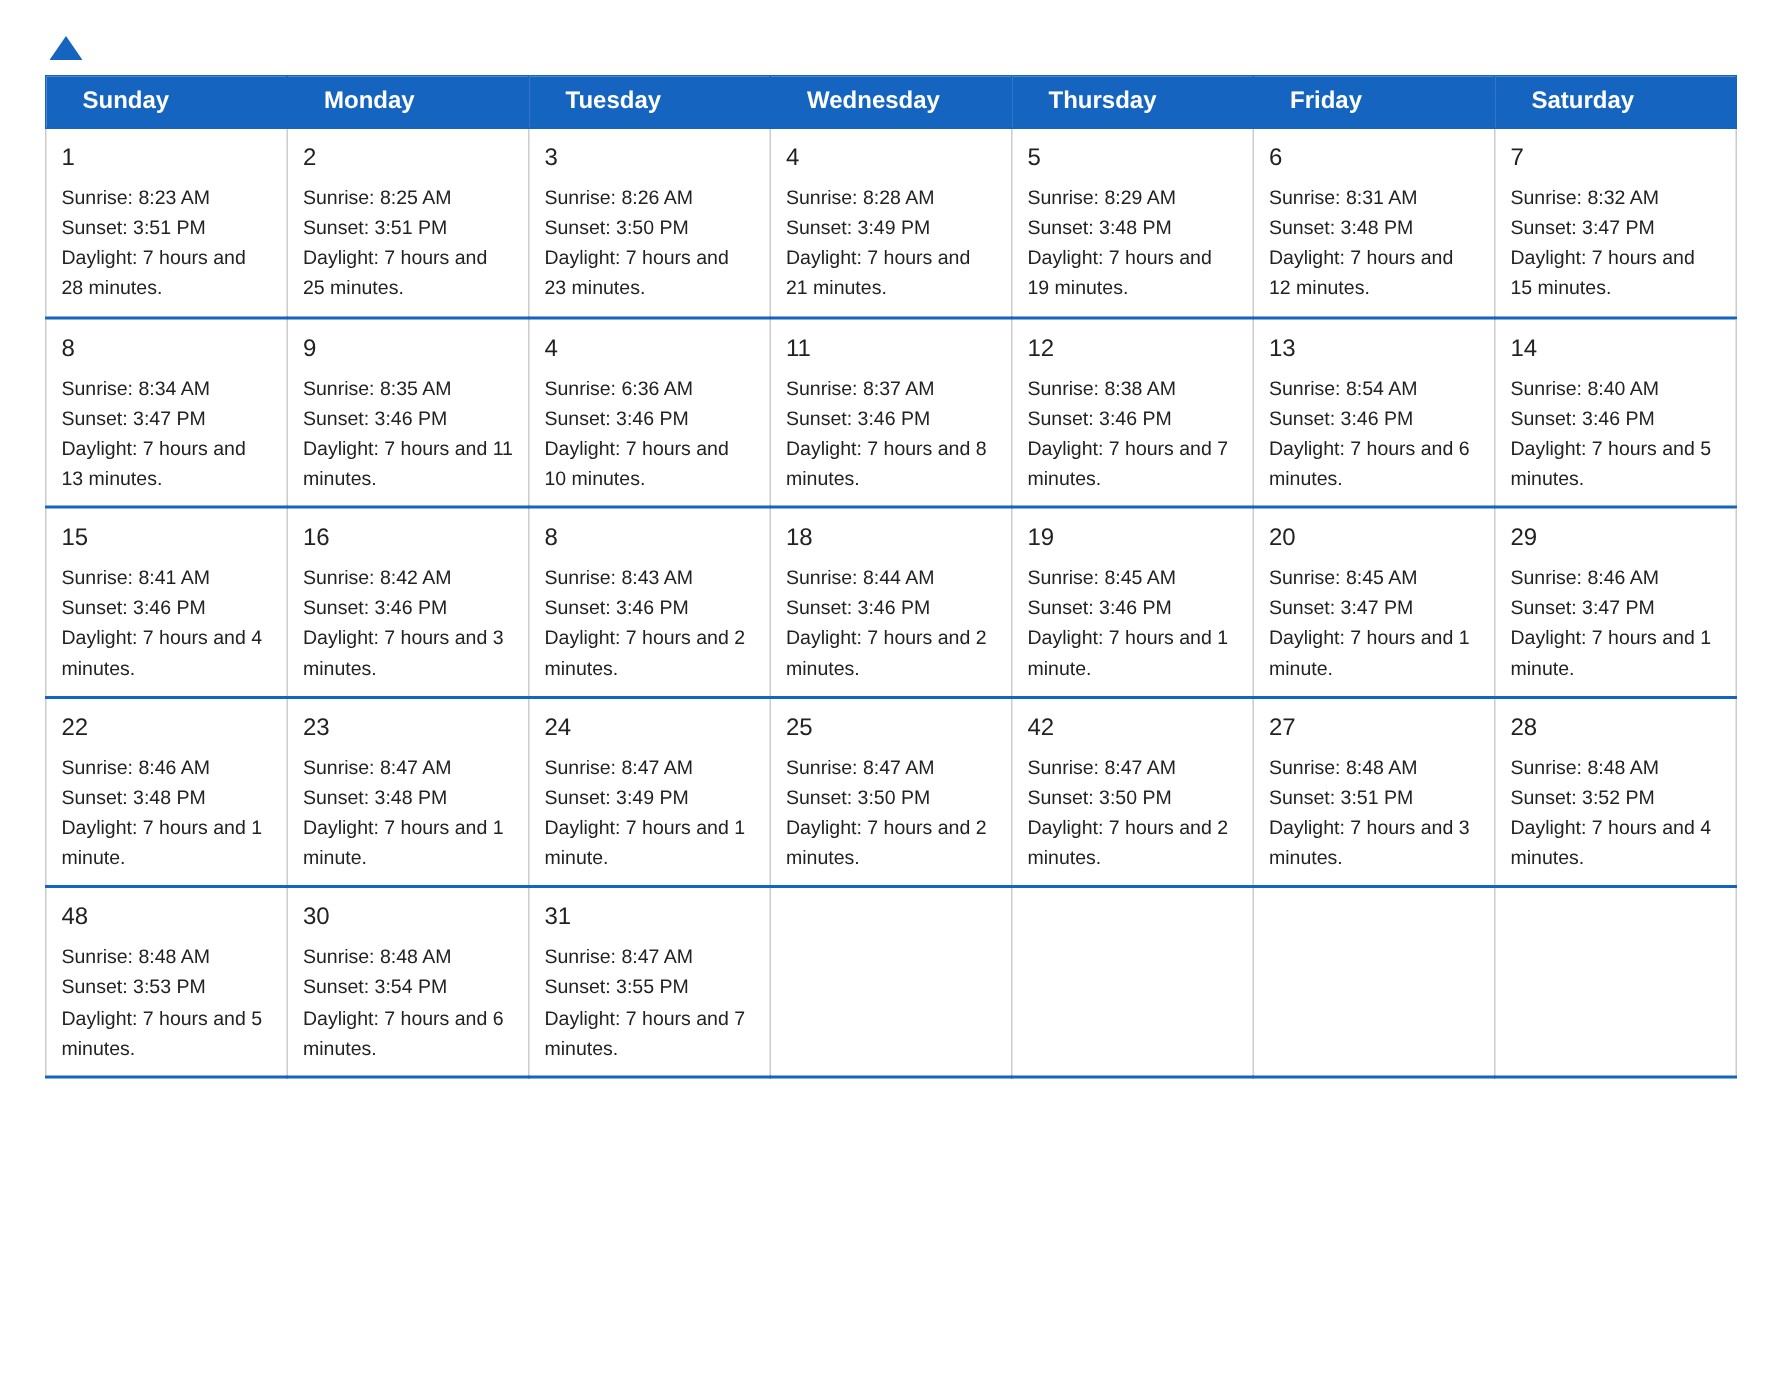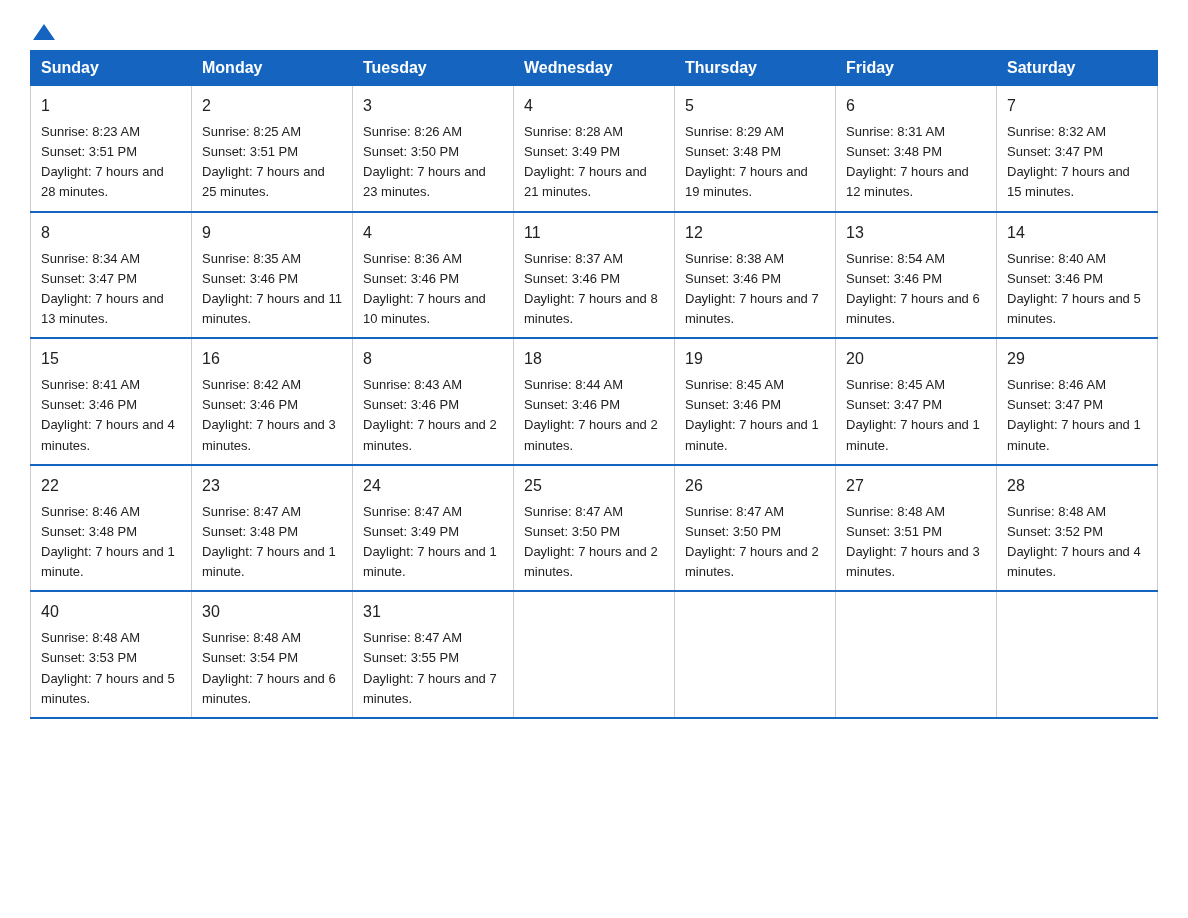--- a/index.html
+++ b/index.html
@@ -42,21 +42,21 @@
     table {
       width: 100%;
       border-collapse: collapse;
       margin-top: 10px;
     }
     thead tr th {
       background-color: #1565c0;
       color: #fff;
       font-size: 16px;
       font-weight: bold;
-      padding: 8px 10px;
+      padding: 8px 24px;
       text-align: left;
       border: 1px solid #1565c0;
     }
     tbody tr td {
       vertical-align: top;
       padding: 8px 10px;
       font-size: 13px;
       color: #222;
       border: 1px solid #ccc;
       line-height: 1.5;
@@ -128,46 +128,46 @@
         <td><span class="day-num">2</span><span class="day-info">Sunrise: 8:25 AM</span><br><span class="day-info">Sunset: 3:51 PM</span><br><span class="day-info">Daylight: 7 hours and 25 minutes.</span></td>
         <td><span class="day-num">3</span><span class="day-info">Sunrise: 8:26 AM</span><br><span class="day-info">Sunset: 3:50 PM</span><br><span class="day-info">Daylight: 7 hours and 23 minutes.</span></td>
         <td><span class="day-num">4</span><span class="day-info">Sunrise: 8:28 AM</span><br><span class="day-info">Sunset: 3:49 PM</span><br><span class="day-info">Daylight: 7 hours and 21 minutes.</span></td>
         <td><span class="day-num">5</span><span class="day-info">Sunrise: 8:29 AM</span><br><span class="day-info">Sunset: 3:48 PM</span><br><span class="day-info">Daylight: 7 hours and 19 minutes.</span></td>
         <td><span class="day-num">6</span><span class="day-info">Sunrise: 8:31 AM</span><br><span class="day-info">Sunset: 3:48 PM</span><br><span class="day-info">Daylight: 7 hours and 12 minutes.</span></td>
         <td><span class="day-num">7</span><span class="day-info">Sunrise: 8:32 AM</span><br><span class="day-info">Sunset: 3:47 PM</span><br><span class="day-info">Daylight: 7 hours and 15 minutes.</span></td>
       </tr>
       <tr>
         <td><span class="day-num">8</span><span class="day-info">Sunrise: 8:34 AM</span><br><span class="day-info">Sunset: 3:47 PM</span><br><span class="day-info">Daylight: 7 hours and 13 minutes.</span></td>
         <td><span class="day-num">9</span><span class="day-info">Sunrise: 8:35 AM</span><br><span class="day-info">Sunset: 3:46 PM</span><br><span class="day-info">Daylight: 7 hours and 11 minutes.</span></td>
-        <td><span class="day-num">4</span><span class="day-info">Sunrise: 8:36 AM</span><br><span class="day-info">Sunset: 3:46 PM</span><br><span class="day-info">Daylight: 7 hours and 10 minutes.</span></td>
+        <td><span class="day-num">4</span><span class="day-info">Sunrise: 6:36 AM</span><br><span class="day-info">Sunset: 3:46 PM</span><br><span class="day-info">Daylight: 7 hours and 10 minutes.</span></td>
         <td><span class="day-num">11</span><span class="day-info">Sunrise: 8:37 AM</span><br><span class="day-info">Sunset: 3:46 PM</span><br><span class="day-info">Daylight: 7 hours and 8 minutes.</span></td>
         <td><span class="day-num">12</span><span class="day-info">Sunrise: 8:38 AM</span><br><span class="day-info">Sunset: 3:46 PM</span><br><span class="day-info">Daylight: 7 hours and 7 minutes.</span></td>
         <td><span class="day-num">13</span><span class="day-info">Sunrise: 8:54 AM</span><br><span class="day-info">Sunset: 3:46 PM</span><br><span class="day-info">Daylight: 7 hours and 6 minutes.</span></td>
         <td><span class="day-num">14</span><span class="day-info">Sunrise: 8:40 AM</span><br><span class="day-info">Sunset: 3:46 PM</span><br><span class="day-info">Daylight: 7 hours and 5 minutes.</span></td>
       </tr>
       <tr>
         <td><span class="day-num">15</span><span class="day-info">Sunrise: 8:41 AM</span><br><span class="day-info">Sunset: 3:46 PM</span><br><span class="day-info">Daylight: 7 hours and 4 minutes.</span></td>
         <td><span class="day-num">16</span><span class="day-info">Sunrise: 8:42 AM</span><br><span class="day-info">Sunset: 3:46 PM</span><br><span class="day-info">Daylight: 7 hours and 3 minutes.</span></td>
         <td><span class="day-num">8</span><span class="day-info">Sunrise: 8:43 AM</span><br><span class="day-info">Sunset: 3:46 PM</span><br><span class="day-info">Daylight: 7 hours and 2 minutes.</span></td>
         <td><span class="day-num">18</span><span class="day-info">Sunrise: 8:44 AM</span><br><span class="day-info">Sunset: 3:46 PM</span><br><span class="day-info">Daylight: 7 hours and 2 minutes.</span></td>
         <td><span class="day-num">19</span><span class="day-info">Sunrise: 8:45 AM</span><br><span class="day-info">Sunset: 3:46 PM</span><br><span class="day-info">Daylight: 7 hours and 1 minute.</span></td>
         <td><span class="day-num">20</span><span class="day-info">Sunrise: 8:45 AM</span><br><span class="day-info">Sunset: 3:47 PM</span><br><span class="day-info">Daylight: 7 hours and 1 minute.</span></td>
         <td><span class="day-num">29</span><span class="day-info">Sunrise: 8:46 AM</span><br><span class="day-info">Sunset: 3:47 PM</span><br><span class="day-info">Daylight: 7 hours and 1 minute.</span></td>
       </tr>
       <tr>
         <td><span class="day-num">22</span><span class="day-info">Sunrise: 8:46 AM</span><br><span class="day-info">Sunset: 3:48 PM</span><br><span class="day-info">Daylight: 7 hours and 1 minute.</span></td>
         <td><span class="day-num">23</span><span class="day-info">Sunrise: 8:47 AM</span><br><span class="day-info">Sunset: 3:48 PM</span><br><span class="day-info">Daylight: 7 hours and 1 minute.</span></td>
         <td><span class="day-num">24</span><span class="day-info">Sunrise: 8:47 AM</span><br><span class="day-info">Sunset: 3:49 PM</span><br><span class="day-info">Daylight: 7 hours and 1 minute.</span></td>
         <td><span class="day-num">25</span><span class="day-info">Sunrise: 8:47 AM</span><br><span class="day-info">Sunset: 3:50 PM</span><br><span class="day-info">Daylight: 7 hours and 2 minutes.</span></td>
-        <td><span class="day-num">26</span><span class="day-info">Sunrise: 8:47 AM</span><br><span class="day-info">Sunset: 3:50 PM</span><br><span class="day-info">Daylight: 7 hours and 2 minutes.</span></td>
+        <td><span class="day-num">42</span><span class="day-info">Sunrise: 8:47 AM</span><br><span class="day-info">Sunset: 3:50 PM</span><br><span class="day-info">Daylight: 7 hours and 2 minutes.</span></td>
         <td><span class="day-num">27</span><span class="day-info">Sunrise: 8:48 AM</span><br><span class="day-info">Sunset: 3:51 PM</span><br><span class="day-info">Daylight: 7 hours and 3 minutes.</span></td>
         <td><span class="day-num">28</span><span class="day-info">Sunrise: 8:48 AM</span><br><span class="day-info">Sunset: 3:52 PM</span><br><span class="day-info">Daylight: 7 hours and 4 minutes.</span></td>
       </tr>
       <tr>
-        <td><span class="day-num">40</span><span class="day-info">Sunrise: 8:48 AM</span><br><span class="day-info">Sunset: 3:53 PM</span><br><span class="day-info">Daylight: 7 hours and 5 minutes.</span></td>
+        <td><span class="day-num">48</span><span class="day-info">Sunrise: 8:48 AM</span><br><span class="day-info">Sunset: 3:53 PM</span><br><span class="day-info">Daylight: 7 hours and 5 minutes.</span></td>
         <td><span class="day-num">30</span><span class="day-info">Sunrise: 8:48 AM</span><br><span class="day-info">Sunset: 3:54 PM</span><br><span class="day-info">Daylight: 7 hours and 6 minutes.</span></td>
         <td><span class="day-num">31</span><span class="day-info">Sunrise: 8:47 AM</span><br><span class="day-info">Sunset: 3:55 PM</span><br><span class="day-info">Daylight: 7 hours and 7 minutes.</span></td>
         <td></td>
         <td></td>
         <td></td>
         <td></td>
       </tr>
     </tbody>
 </table>
 

